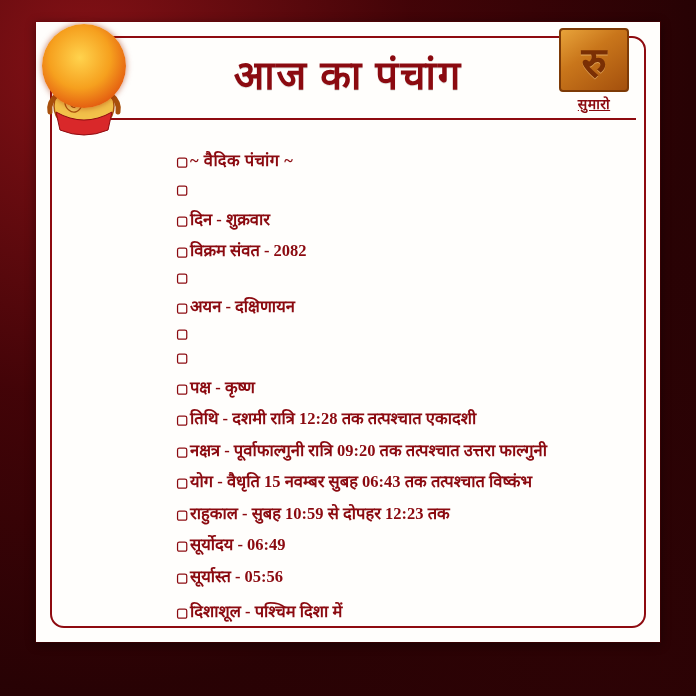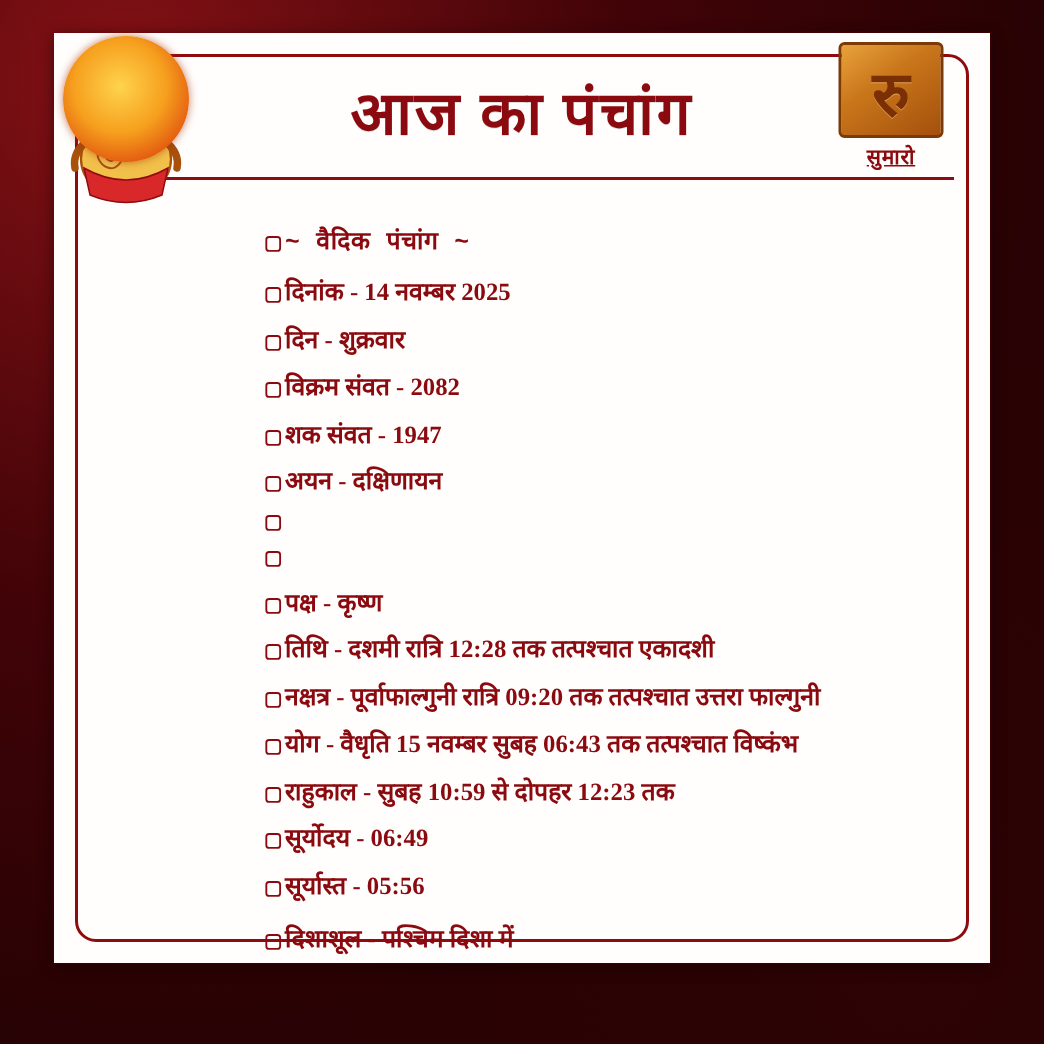--- a/index.html
+++ b/index.html
@@ -176,21 +176,20 @@
     width: 14px;
     flex: 0 0 14px;
     color: #8b0a10;
     font-size: 13px;
   }
   .row .text {
     display: inline-block;
   }
   .row.heading .text {
     letter-spacing: 0.5px;
-    font-family: Liberation Mono, monospace;
   }
   .row.heading {
     margin-bottom: 11px;
   }
 </style>
 </head>
 <body>
 
 <div class="poster">
   <div class="card">
@@ -240,33 +239,31 @@
       </div>
     </div>
 
     <div class="panchang-list">
       <div class="row heading">
         <span class="bullet">▢</span>
         <span class="text">~ वैदिक पंचांग ~</span>
       </div>
       <div class="row">
         <span class="bullet">▢</span>
-        <span class="text">दिनांक - 14 नवम्बर 2025</span>
       </div>
       <div class="row">
         <span class="bullet">▢</span>
         <span class="text">दिन - शुक्रवार</span>
       </div>
       <div class="row">
         <span class="bullet">▢</span>
         <span class="text">विक्रम संवत - 2082</span>
       </div>
       <div class="row">
         <span class="bullet">▢</span>
-        <span class="text">शक संवत - 1947</span>
       </div>
       <div class="row">
         <span class="bullet">▢</span>
         <span class="text">अयन - दक्षिणायन</span>
       </div>
       <div class="row">
         <span class="bullet">▢</span>
       </div>
       <div class="row">
         <span class="bullet">▢</span>

